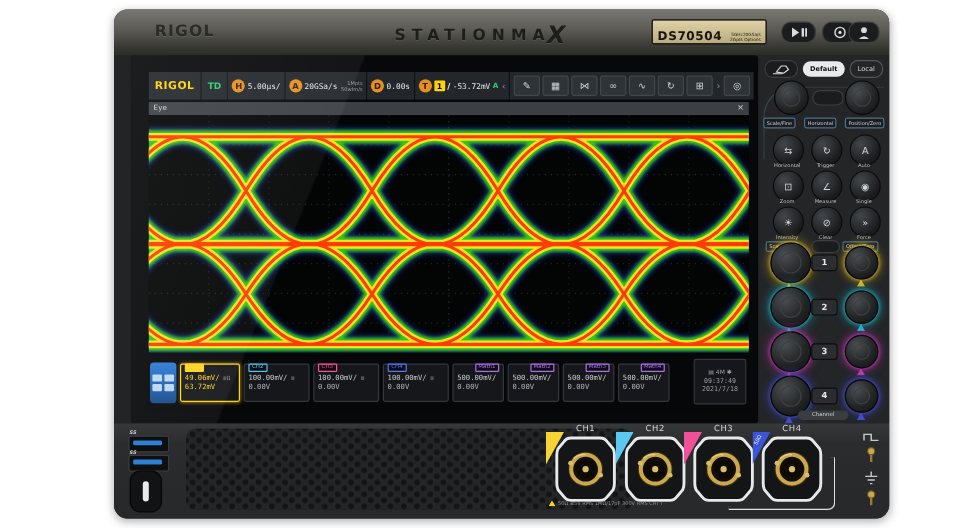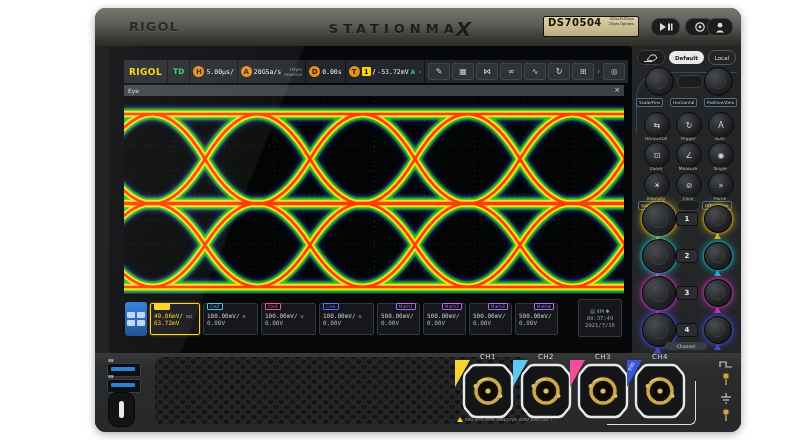--- a/index.html
+++ b/index.html
@@ -11,21 +11,21 @@
   
   .bezel-top{position:absolute;left:0;top:0;width:646px;height:38px;border-radius:11px 11px 0 0;
              background:linear-gradient(#787770 0%,#5b5a54 45%,#3a3a35 80%,#2c2c28 100%);}
   .logo-rigol{position:absolute;left:34px;top:11px;font-size:13px;font-weight:bold;letter-spacing:1px;
               color:#2b2c27;text-shadow:0 1px 0 rgba(255,255,255,.10);}
   .logo-smax{position:absolute;left:200px;top:9px;width:210px;text-align:center;color:#1d1e1a;
              font-size:13px;font-weight:bold;letter-spacing:5px;text-shadow:0 1px 0 rgba(255,255,255,.08);}
   .logo-smax .bigx{font-size:20px;font-style:italic;letter-spacing:0;margin-left:-3px;vertical-align:-3px;}
   .model-badge{position:absolute;left:448px;top:8px;width:96px;height:21px;border-radius:2px;
                background:linear-gradient(#ded2a6,#b8ac80);border:1px solid #14130e;
-               display:flex;align-items:flex-start;padding:0 4px;box-sizing:border-box;}
+               display:flex;align-items:flex-end;padding:0 4px;box-sizing:border-box;}
   .model-badge .model{font-size:10px;font-weight:bold;color:#191405;letter-spacing:.5px;}
   .model-badge .specs{display:grid;grid-template-columns:1fr 1fr;margin-left:4px;line-height:4.6px;}
   .model-badge .specs i{font-style:normal;font-size:3.6px;color:#2a2410;text-align:right;}
   .bezel-btn{position:absolute;width:27px;height:16px;border-radius:8px;background:#1b1c1e;
              border:1px solid #3c3e40;display:flex;align-items:center;justify-content:center;}
   .bezel-btn svg{display:block;}
   
   .screen-bezel{position:absolute;left:14px;top:38px;width:523px;height:307px;background:#07080a;
                 border-radius:3px;}
   .glare{position:absolute;inset:0;pointer-events:none;border-radius:3px;

